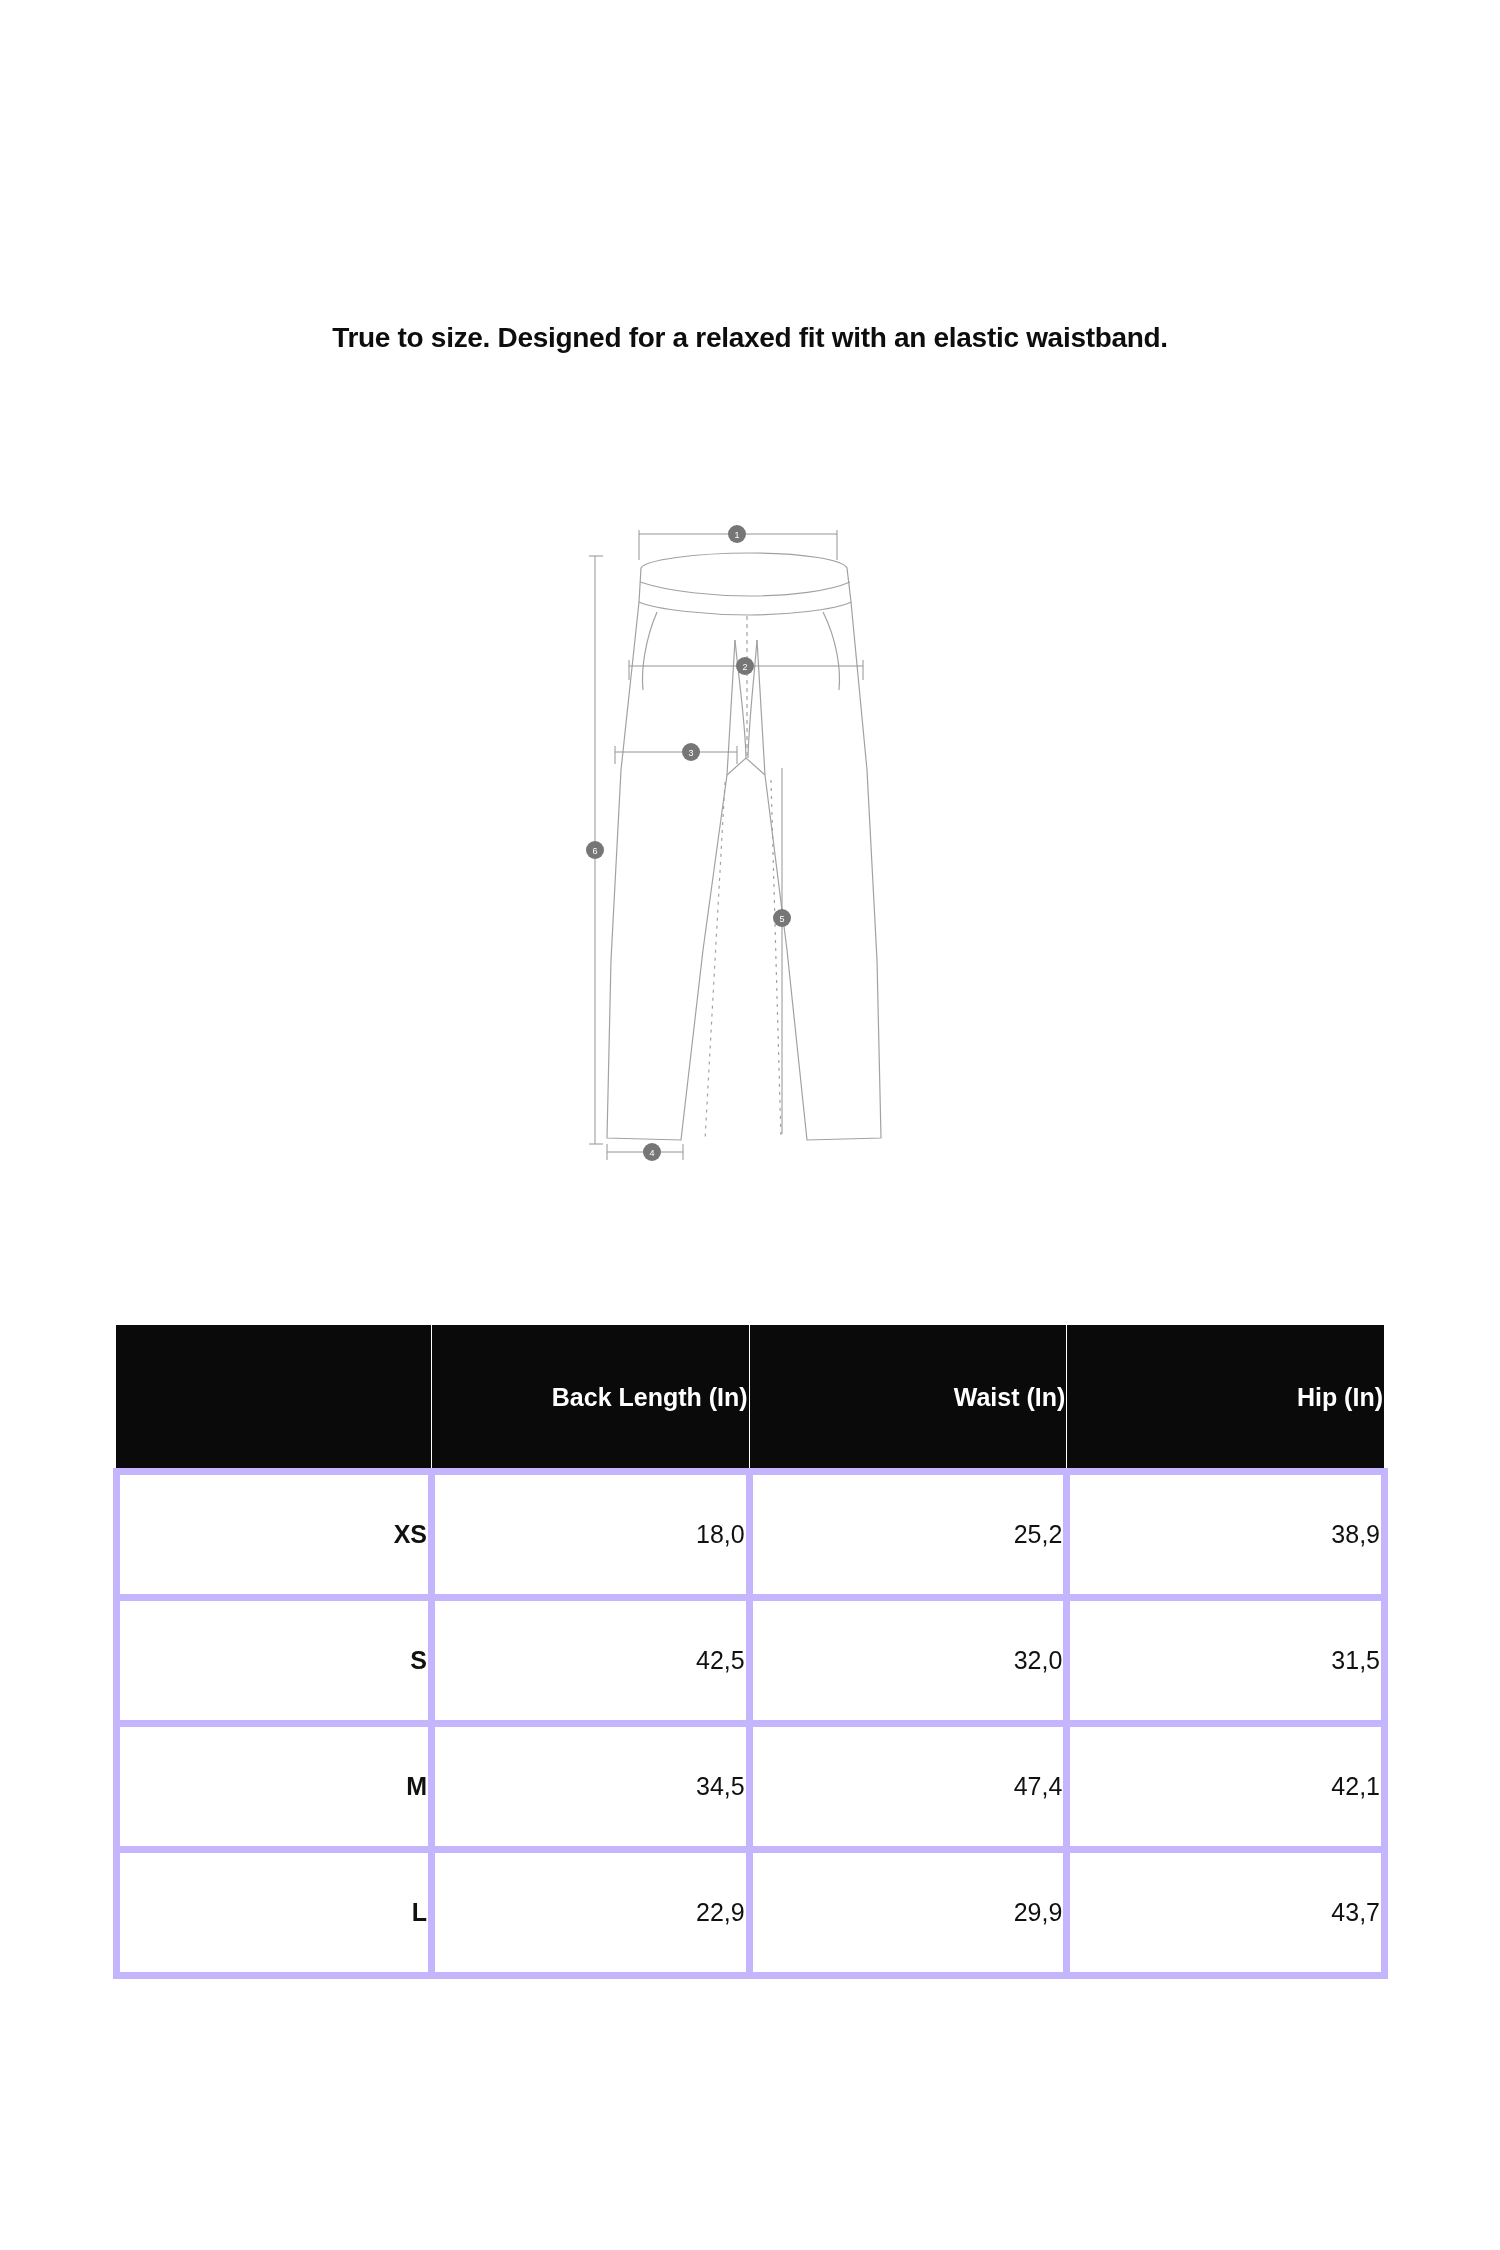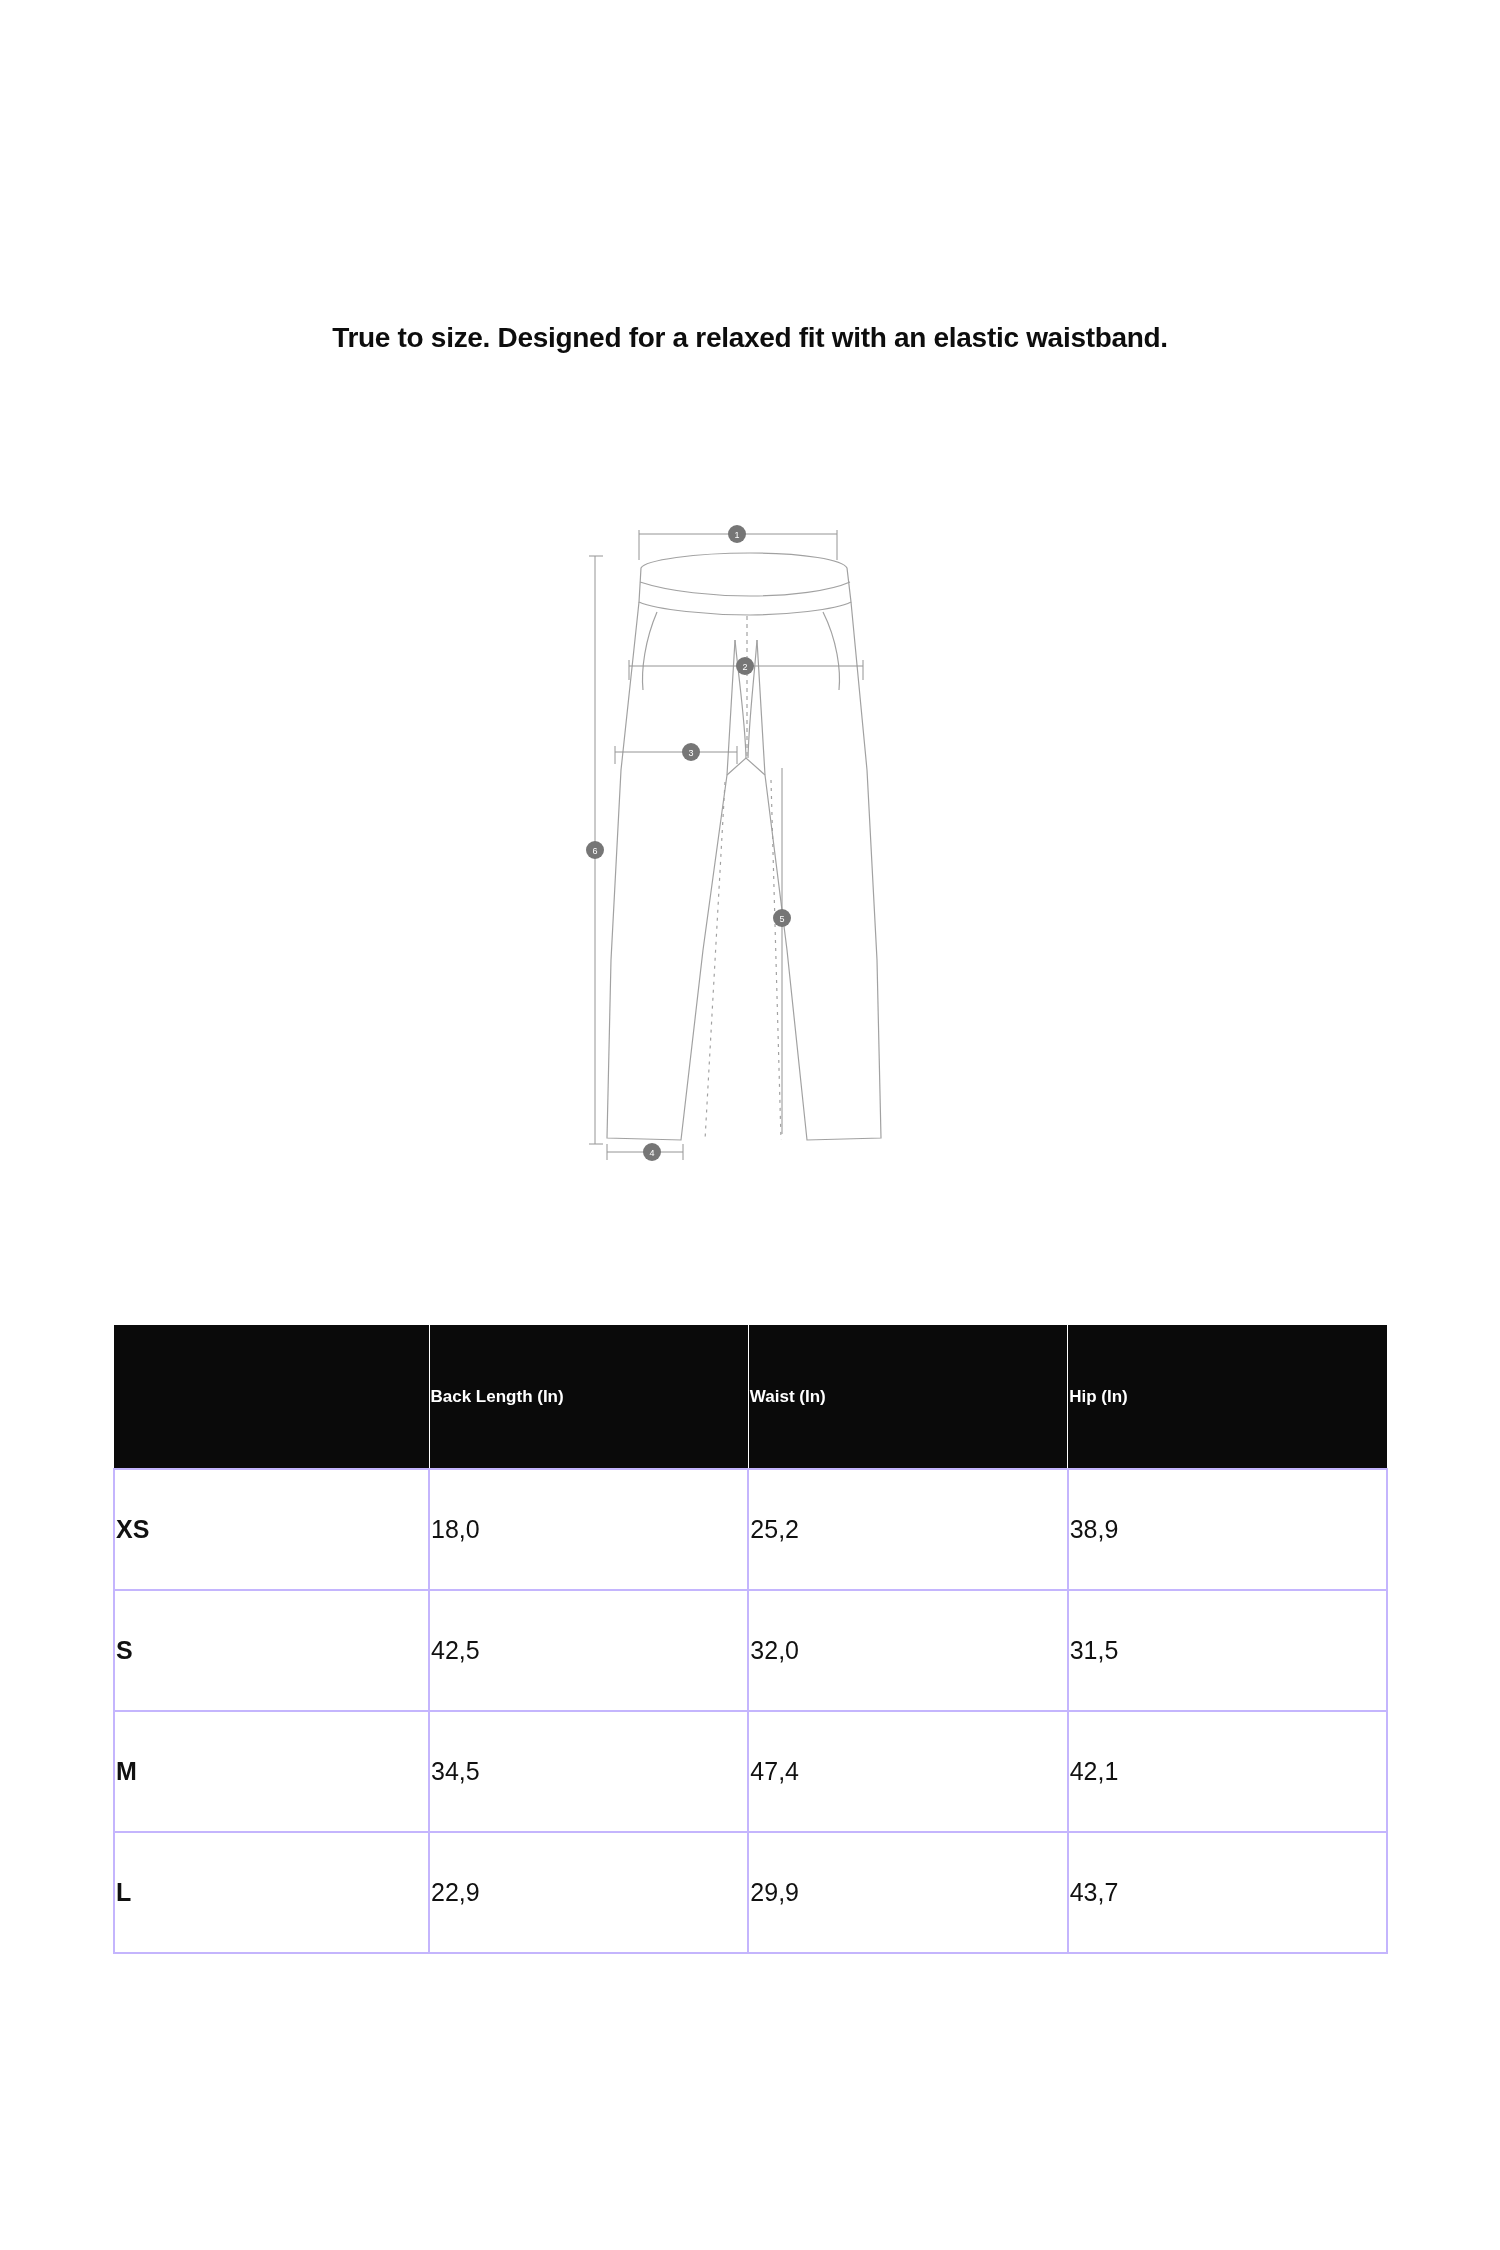--- a/index.html
+++ b/index.html
@@ -61,40 +61,40 @@
     width: 1275px;
   }
   table.size-table {
     border-collapse: collapse;
     width: 1275px;
     table-layout: fixed;
   }
   table.size-table thead th {
     background: #0a0a0a;
     color: #ffffff;
-    font-size: 17px;
+    font-size: 25px;
     font-weight: bold;
     height: 140px;
     vertical-align: middle;
-    text-align: left;
+    text-align: right;
     border: 1px solid #0a0a0a;
   }
   table.size-table thead th.corner {
     width: 312px;
     border-right: 1px solid #ffffff;
   }
   table.size-table thead th.col-head {
     border-left: 1px solid #ffffff;
     border-right: 1px solid #ffffff;
   }
   table.size-table tbody td {
     height: 117px;
     vertical-align: middle;
-    text-align: left;
-    border: 2px solid #c4b5fd;
+    text-align: right;
+    border: 7px solid #c4b5fd;
     font-size: 25px;
     color: #111111;
     background: #ffffff;
   }
   table.size-table tbody td.size-label {
     font-weight: bold;
     font-size: 25px;
   }
 </style>
 </head>

